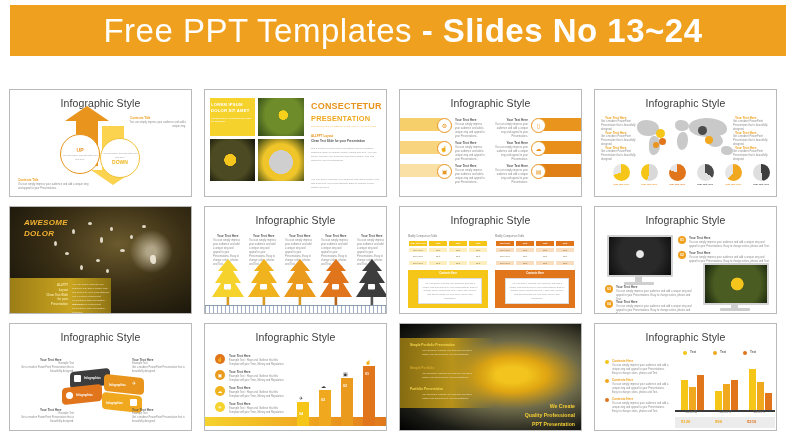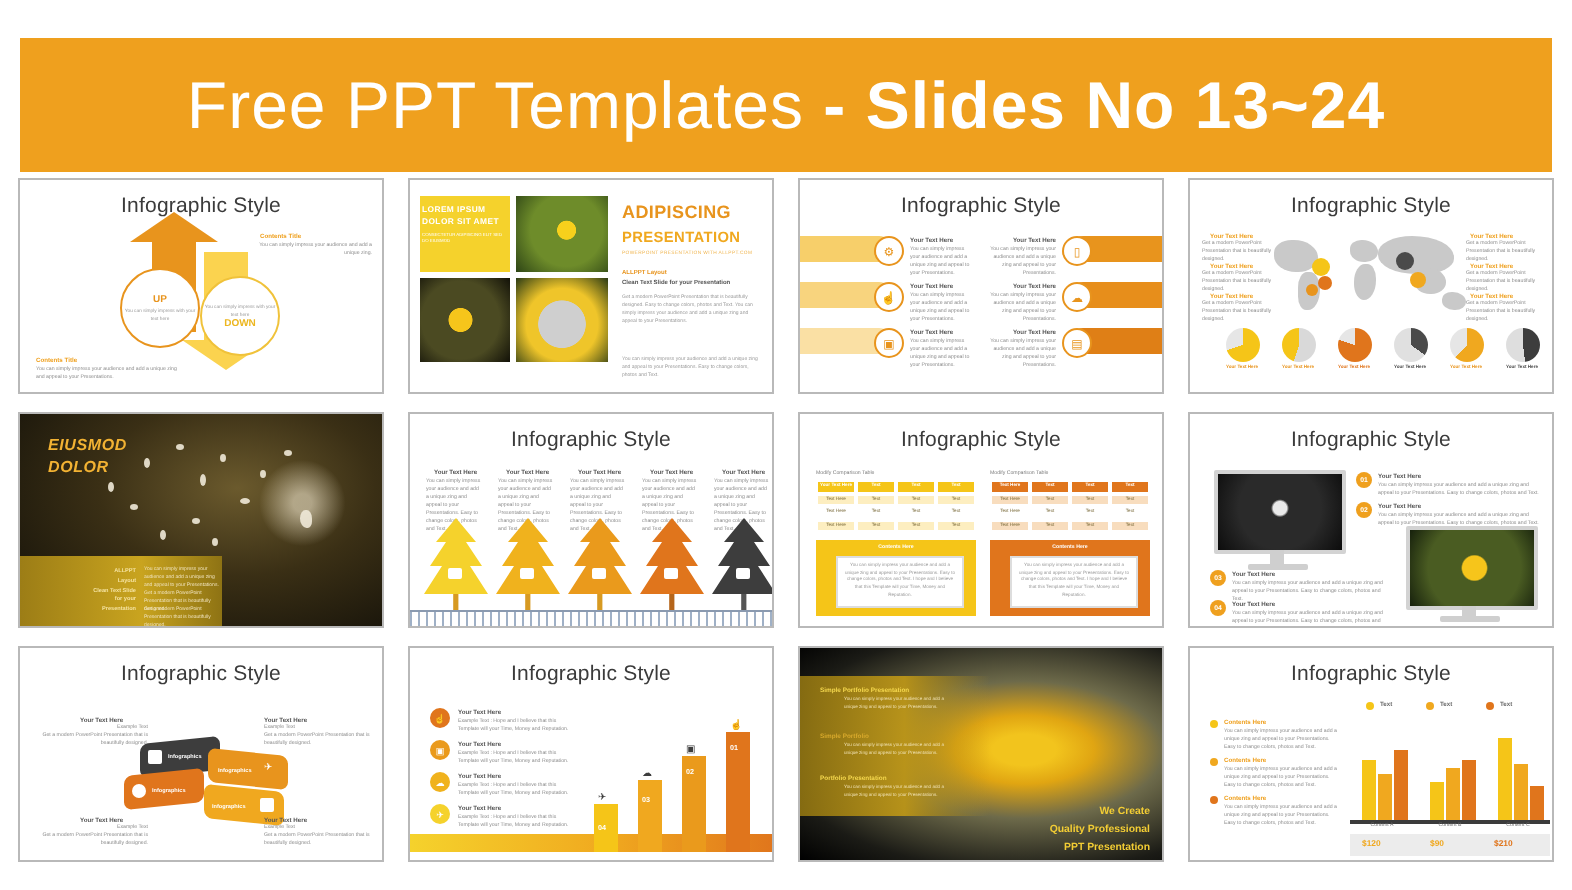--- a/index.html
+++ b/index.html
@@ -1,21 +1,21 @@
 <!DOCTYPE html>
 <html><head>
 <meta charset="utf-8">
 <style>
   html,body{margin:0;padding:0;background:#ffffff;}
   body{width:786px;height:445px;overflow:hidden;font-family:"Liberation Sans",sans-serif;}
   .page{position:relative;width:786px;height:445px;background:#fff;}
 
   
-  .banner{position:absolute;left:10px;top:19px;width:766px;height:67px;
-          background:#efa01e;display:flex;align-items:center;justify-content:center;}
+  .banner{position:absolute;left:10px;top:5px;width:766px;height:51px;
+          background:#efa01e;display:flex;align-items:center;justify-content:center;padding-left:10px;}
   .banner-text{color:#ffffff;font-size:33px;letter-spacing:.5px;white-space:nowrap;}
   .banner-text .b1{font-weight:400;}
   .banner-text .b2{font-weight:700;}
 
   
   .grid{position:absolute;left:9px;top:89px;width:768px;height:345px;
         display:grid;grid-template-columns:repeat(4,183px);grid-template-rows:repeat(3,108px);
         column-gap:12px;row-gap:9px;}
   .slide{position:relative;background:#fff;border:1px solid #b9b9b9;overflow:hidden;}
   .slide-inner{position:absolute;inset:0;overflow:hidden;}
@@ -167,21 +167,21 @@
     </div>
 
     <div class="slide s14">
       <div class="slide-inner">
         <div class="yellowbox"></div>
         <div class="yb-t">LOREM IPSUM DOLOR SIT AMET</div>
         <div class="yb-s">CONSECTETUR ADIPISCING ELIT SED DO EIUSMOD</div>
         <div class="imgA"></div>
         <div class="imgB"></div>
         <div class="imgC"></div>
-        <div class="ppt1">ADIPISCING</div>
+        <div class="ppt1">CONSECTETUR</div>
         <div class="ppt2">PRESENTATION</div>
         <div class="ppt3">POWERPOINT PRESENTATION WITH ALLPPT.COM</div>
         <div class="ppt4">ALLPPT Layout</div>
         <div class="ppt5">Clean Text Slide for your Presentation</div>
         <div class="ppt6">Get a modern PowerPoint Presentation that is beautifully designed. Easy to change colors, photos and Text. You can simply impress your audience and add a unique zing and appeal to your Presentations.</div>
         <div class="ppt7">You can simply impress your audience and add a unique zing and appeal to your Presentations. Easy to change colors, photos and Text.</div>
       </div>
     </div>
 
     <div class="slide s15">
@@ -277,21 +277,21 @@
         <div class="seed" style="left:100px;top:20px;width:3px;height:4px;"></div>
         <div class="seed" style="left:110px;top:42px;width:5px;height:3px;"></div>
         <div class="seed" style="left:70px;top:58px;width:3px;height:5px;"></div>
         <div class="seed" style="left:86px;top:52px;width:4px;height:3px;"></div>
         <div class="seed" style="left:120px;top:28px;width:3px;height:4px;"></div>
         <div class="seed" style="left:44px;top:34px;width:3px;height:5px;"></div>
         <div class="seed" style="left:132px;top:18px;width:4px;height:3px;"></div>
         <div class="seed" style="left:96px;top:62px;width:3px;height:4px;"></div>
         <div class="seed" style="left:140px;top:48px;width:6px;height:9px;border-radius:50% 50% 40% 60%;"></div>
         <div class="awe">
-          <span>EIUSMOD</span><br>
+          <span>AWESOME</span><br>
           <span>DOLOR</span>
         </div>
         <div class="awebar"></div>
         <div class="aweL">
           <span>ALLPPT</span><br>
           <span>Layout</span><br>
           <span>Clean Text Slide</span><br>
           <span>for your</span><br>
           <span>Presentation</span>
         </div>

